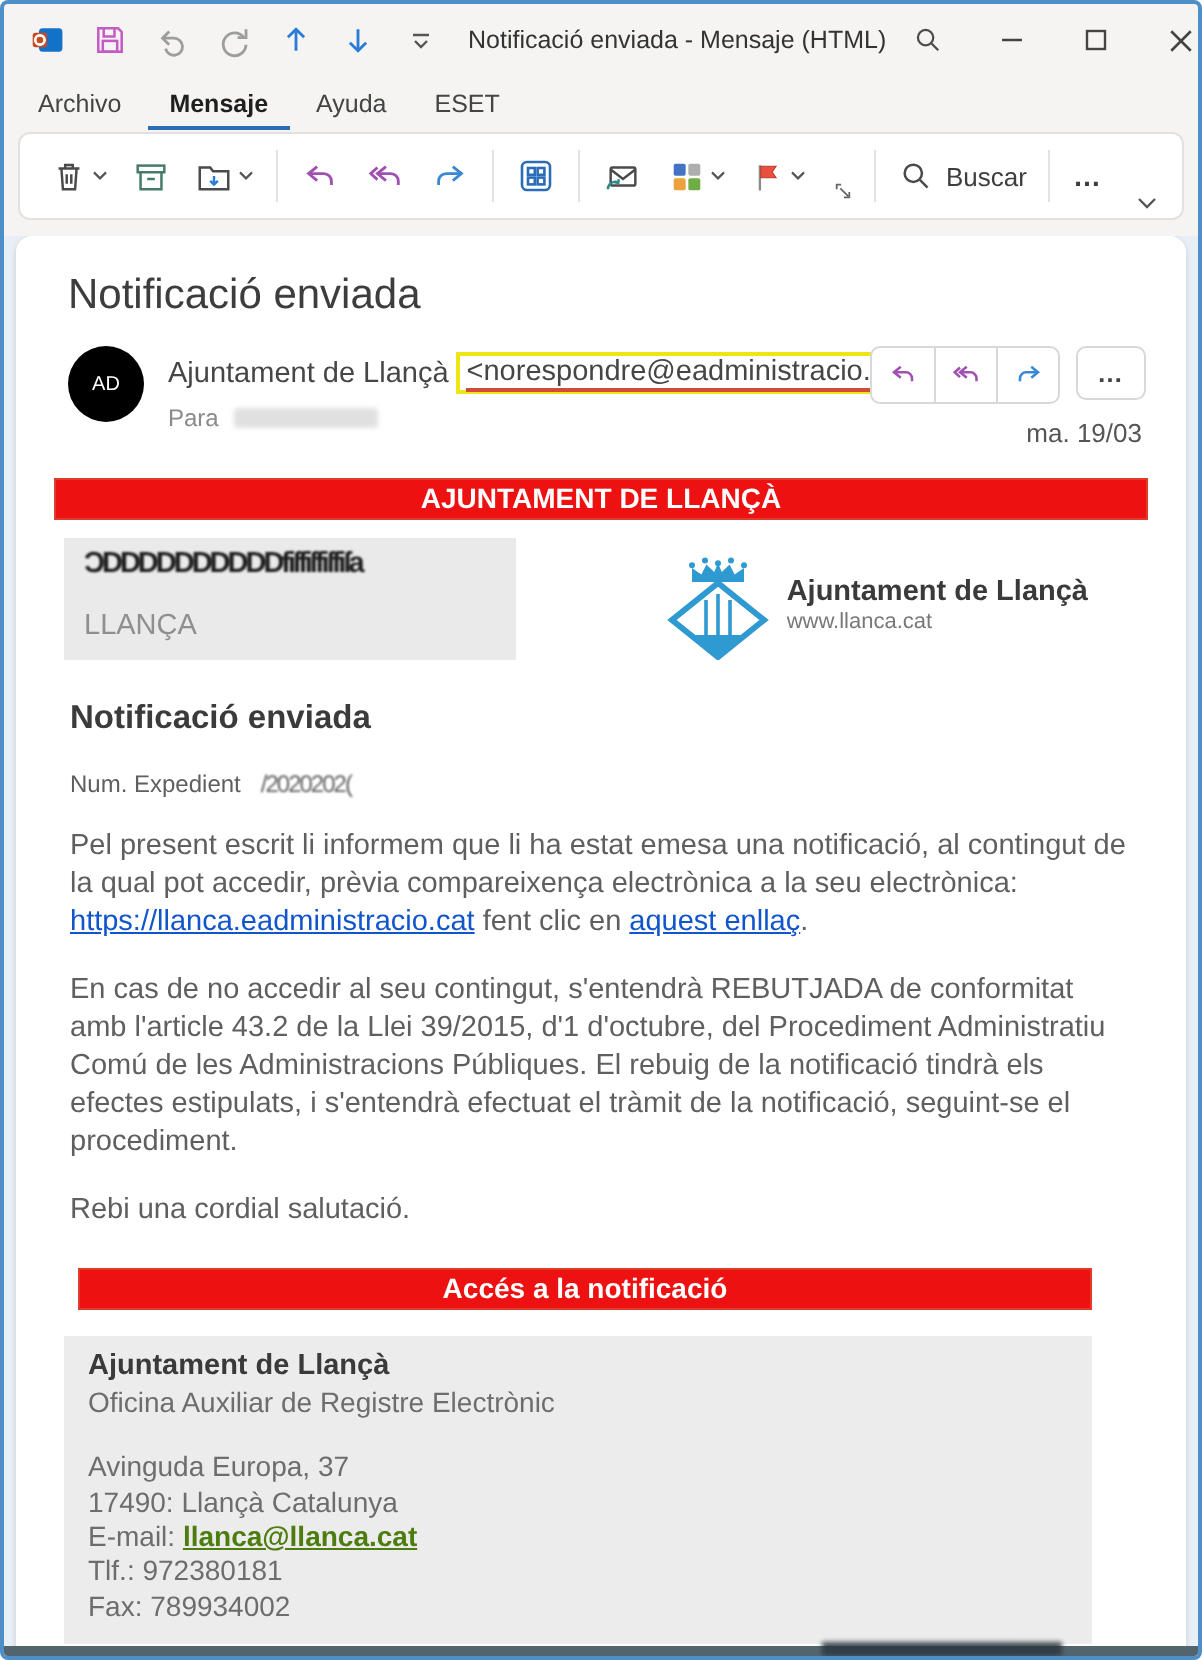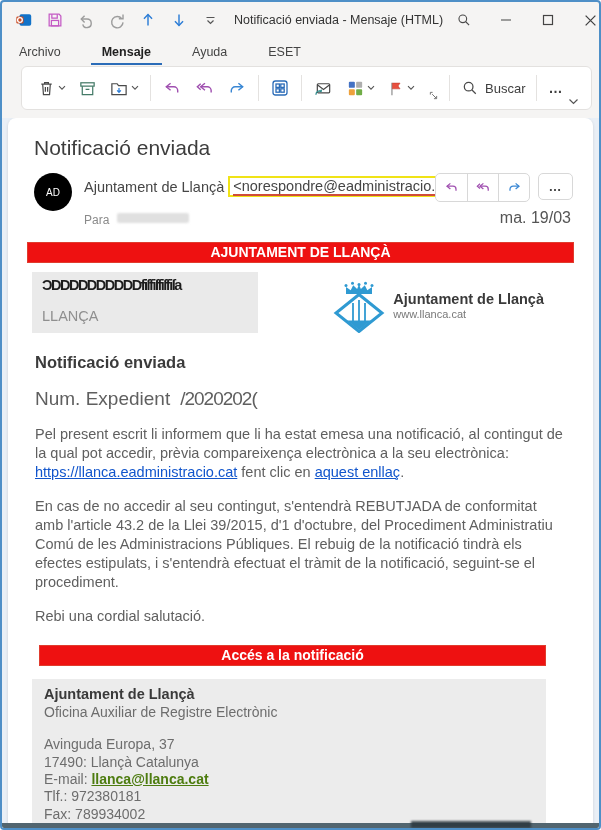--- a/index.html
+++ b/index.html
@@ -7,67 +7,67 @@
   .window{width:601px;height:830px;border:2px solid #4e8fc7;border-radius:4px;background:#f5f4f3;
     display:flex;flex-direction:column;position:relative;overflow:hidden;}
   
   .titlebar{height:36px;display:flex;align-items:center;padding-left:10px;flex:0 0 auto;}
   .qat{display:flex;align-items:center;gap:7px;}
   .icon-btn{width:24px;height:24px;display:flex;align-items:center;justify-content:center;}
   .title-text{margin-left:12px;font-size:12.5px;color:#333;white-space:nowrap;}
   .win-right{margin-left:auto;display:flex;align-items:center;}
   .win-btn{width:42px;height:34px;display:flex;align-items:center;justify-content:center;}
   
-  .menubar{display:flex;gap:19px;padding:0 6px;height:27px;align-items:stretch;flex:0 0 auto;}
+  .menubar{display:flex;gap:2px;padding:0 6px;height:27px;align-items:stretch;flex:0 0 auto;}
   .tab{padding:5px 11px 3px;font-size:12.5px;color:#444;display:flex;align-items:center;border-bottom:2.5px solid transparent;}
   .tab.active{font-weight:bold;color:#1f1f1f;border-bottom-color:#2b6cb8;}
   
   .ribbon-zone{padding:1px 7px 8px;flex:0 0 auto;}
-  .ribbon{background:#fff;border:1px solid #e3e1df;border-radius:6px;height:44px;display:flex;align-items:center;padding:0 4px;position:relative;margin-left:12px;}
+  .ribbon{background:#fff;border:1px solid #e3e1df;border-radius:6px;height:44px;display:flex;align-items:center;padding:0 4px;position:relative;}
   .rgroup{display:flex;align-items:center;gap:12px;padding:0 11px;}
   .rsep{width:1px;height:26px;background:#e4e2e0;}
   .rbtn{display:flex;align-items:center;gap:2px;}
   .rlabel{font-size:13px;color:#3e3e3e;margin-left:4px;}
   .more-dots{font-size:14px;color:#3e3e3e;letter-spacing:1px;font-weight:bold;}
   .launcher{margin-top:14px;margin-left:2px;}
   .collapse{position:absolute;right:12px;bottom:3px;}
   
   .mail-zone{flex:1;background:#e9eff6;padding:0 6px;position:relative;overflow:hidden;}
   .card{background:#fff;border-radius:8px 8px 0 0;height:100%;box-shadow:0 1px 3px rgba(0,0,0,.14);padding-top:16px;}
   .subject{font-size:21px;font-weight:400;color:#3d3d3d;margin:2px 0 13px;padding:0 26px;}
   .hdr{display:flex;padding:0 20px 0 26px;align-items:flex-start;}
   .avatar{width:38px;height:38px;border-radius:50%;background:#000000;color:#fff;font-size:10px;
     display:flex;align-items:center;justify-content:center;flex:0 0 auto;}
   .sender{margin-left:12px;flex:1;min-width:0;padding-top:3px;}
   .sender-line{font-size:14.5px;color:#464646;white-space:nowrap;display:flex;align-items:center;}
   .email-hl{border:2px solid #f0e316;padding:0 3px 1px;margin-left:4px;display:inline-block;}
   .email-hl .ul{border-bottom:2px solid #cf4c3a;padding-bottom:0px;}
-  .para-line{font-size:12px;color:#8a8a8a;margin-top:16px;display:flex;gap:8px;}
+  .para-line{font-size:12px;color:#8a8a8a;margin-top:5px;display:flex;align-items:center;gap:8px;}
   .smudge{width:72px;height:10px;background:#e0e0e0;filter:blur(1.2px);border-radius:2px;}
   .hdr-actions{display:flex;flex-direction:column;align-items:flex-end;gap:7px;flex:0 0 auto;}
   .btn-row{display:flex;gap:8px;}
   .btn-group{display:flex;border:1px solid #d8d8d8;border-radius:5px;overflow:hidden;background:#fff;}
   .hbtn{width:31px;height:27px;display:flex;align-items:center;justify-content:center;border-left:1px solid #d8d8d8;}
   .hbtn:first-child{border-left:none;}
   .more-btn{width:35px;height:27px;border:1px solid #d8d8d8;border-radius:5px;display:flex;align-items:center;justify-content:center;
     font-size:13px;color:#444;letter-spacing:1px;font-weight:bold;}
-  .date{font-size:16px;color:#555;margin-right:2px;}
+  .date{font-size:13px;color:#555;margin-right:2px;}
   
   .ebody{padding:0 19px;margin-top:15px;}
   .banner{background:#ee1111;border:1px solid #e03c2e;color:#fff;font-weight:bold;text-align:center;font-size:14px;padding:1px 0 2px;}
   .banner.second{margin:19px 28px 0 12px;}
   .row2{display:flex;margin:9px 0 0 5px;align-items:flex-end;}
   .recip{background:#eaeaea;width:226px;padding:5px 10px 9px;}
   .redact-name{font-weight:bold;color:#1c1c1c;font-size:14.5px;letter-spacing:-1.5px;filter:blur(.45px);white-space:nowrap;overflow:hidden;}
   .recip-city{color:#8f8f8f;font-size:14.5px;margin-top:15px;}
   .logo-blk{display:flex;align-items:center;margin-left:auto;margin-right:30px;gap:5px;}
   .logo-txt .org{font-weight:bold;font-size:14.5px;color:#3a3a3a;}
   .logo-txt .web{font-size:11px;color:#787878;margin-top:1px;}
   .btitle{font-size:16.5px;color:#3b3b3b;margin:20px 0 0 8px;font-weight:bold;}
-  .exped{font-size:19px;color:#5f5f5f;margin:16px 0 0 8px;}
+  .exped{font-size:12px;color:#5f5f5f;margin:16px 0 0 8px;}
   .redact-exp{letter-spacing:-1px;filter:blur(.45px);margin-left:10px;}
   .para{font-size:14.5px;color:#5f5f5f;line-height:1.31;margin:15px 10px 0 8px;max-width:540px;}
   .para a{color:#1155cc;}
   .footerbox{background:#ececec;margin:13px 28px 0 5px;padding:7px 12px 10px;font-size:14px;color:#6d6d6d;line-height:1.24;}
   .footerbox .forg{font-weight:bold;color:#3a3a3a;font-size:14.5px;}
   .footerbox a{color:#4d7c0f;font-weight:bold;}
   .fspacer{height:15px;}
   
   .statusbar{position:absolute;left:0;right:0;bottom:0;height:5px;background:#52656f;z-index:5;}
   .status-smudge{position:absolute;right:68px;bottom:0;width:120px;height:7px;background:#2e3a41;filter:blur(1.3px);opacity:.9;z-index:6;}

